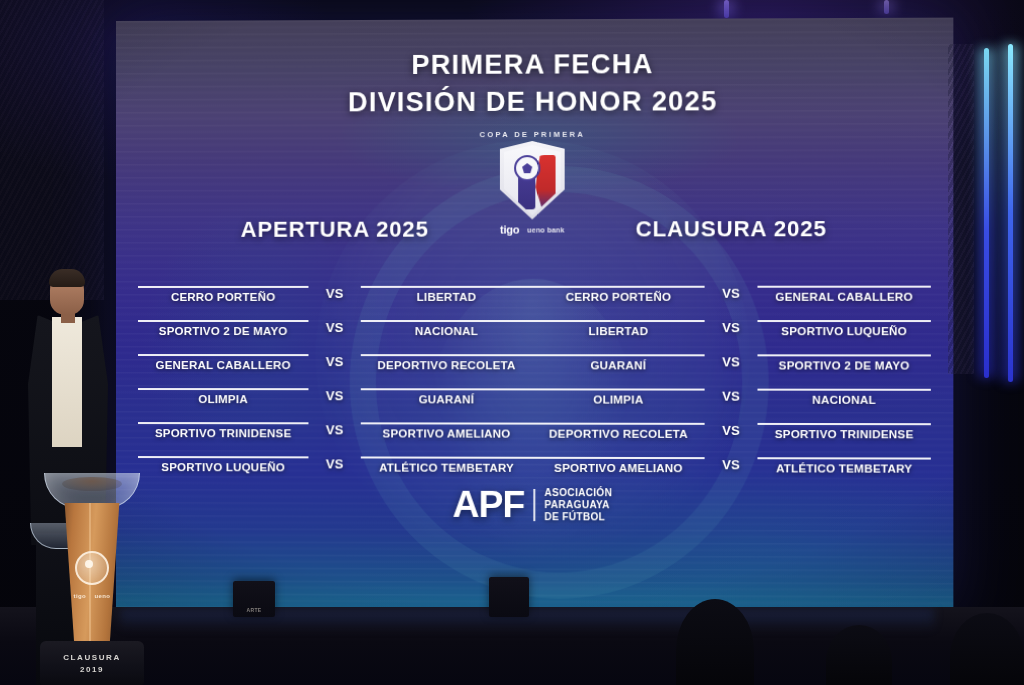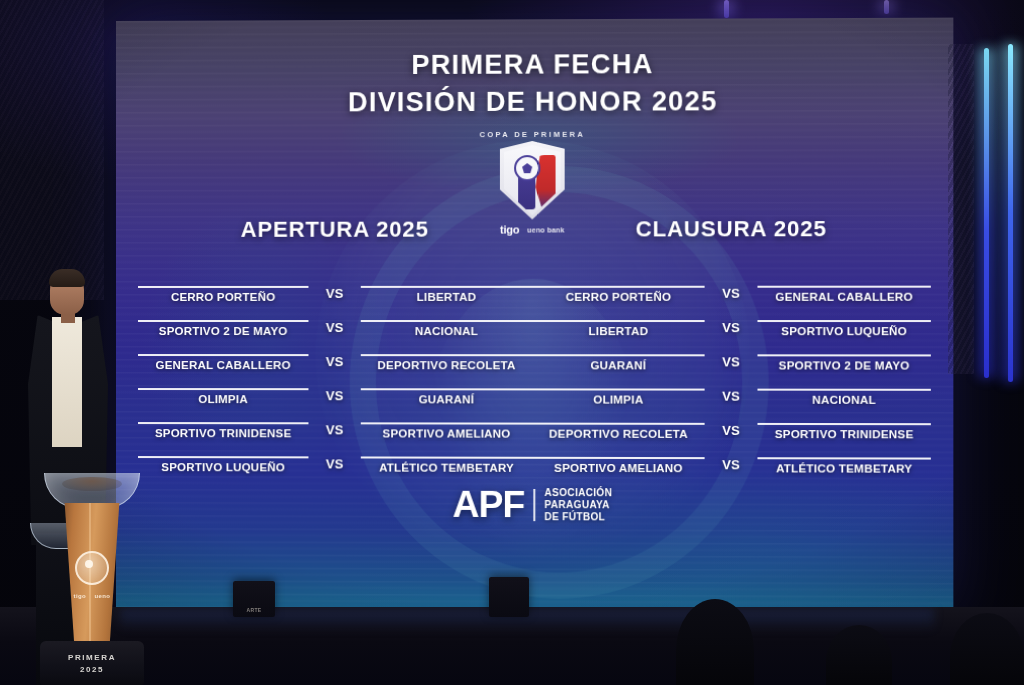--- a/index.html
+++ b/index.html
@@ -663,22 +663,22 @@
     <div class="podium-bowl"></div>
     <div class="podium-body"></div>
     <div class="podium-crest"></div>
     <div class="podium-brands">
       <span>tigo</span>
       &nbsp;&nbsp;
       <span>ueno</span>
     </div>
     <div class="podium-base">
       <div class="podium-base-label">
-        <div>PRIMERA</div>
-        <div>2025</div>
+        <div>CLAUSURA</div>
+        <div>2019</div>
       </div>
     </div>
   </div>
 
   <div class="aud" style="left:676px; width:78px; height:86px;"></div>
   <div class="aud" style="left:826px; width:66px; height:60px;"></div>
   <div class="aud" style="left:950px; width:74px; height:72px;"></div>
 
 </div>
 

